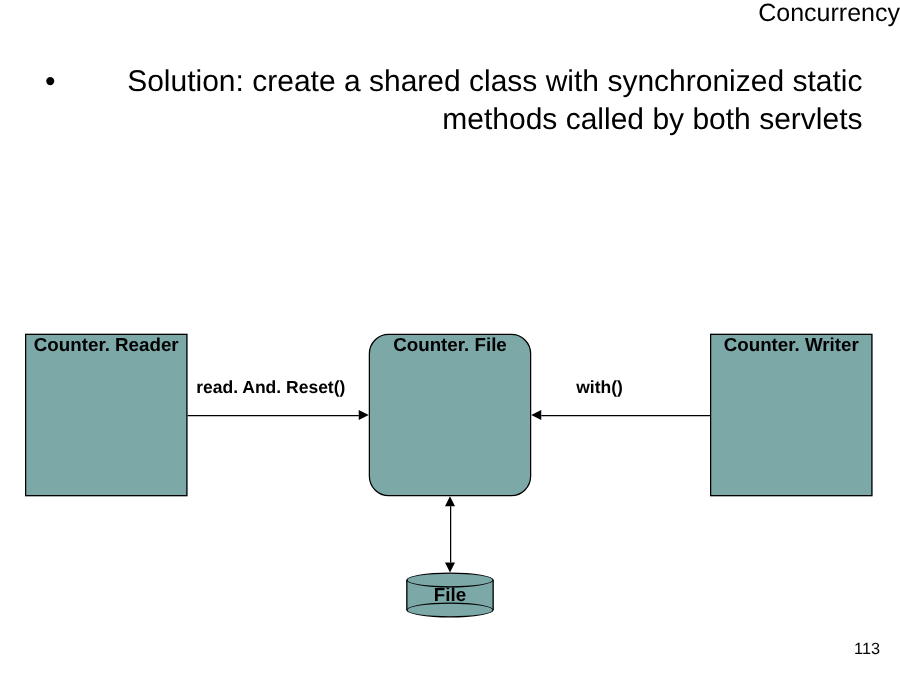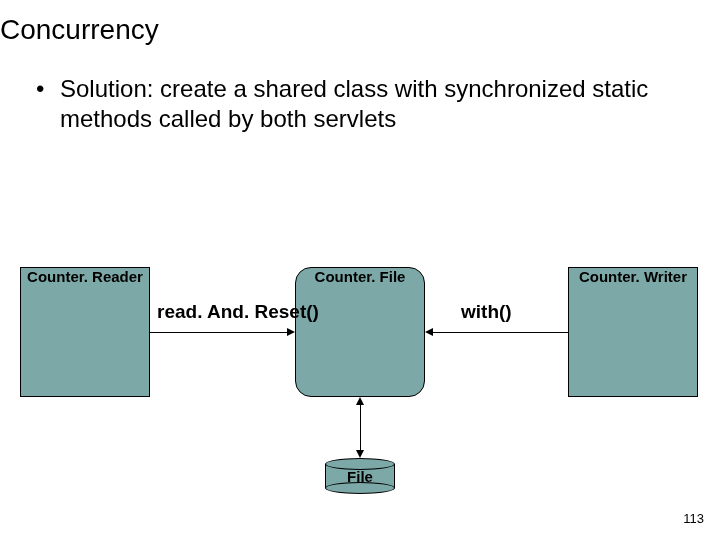--- a/index.html
+++ b/index.html
@@ -6,29 +6,29 @@
   body {
     margin: 0;
     width: 720px;
     height: 540px;
     background: #ffffff;
     font-family: Arial, Helvetica, sans-serif;
     position: relative;
     color: #000;
   }
   .title {
-    text-align: left;
-    font-size: 28px;
-    padding-top: 14px;
+    text-align: right;
+    font-size: 20px;
   }
   .bullet {
     font-size: 24px;
     line-height: 1.25;
     padding: 28px 30px 0 60px;
     position: relative;
+    text-align: right;
   }
   .bullet::before {
     content: "•";
     position: absolute;
     left: 36px;
     top: 28px;
     font-size: 24px;
   }
   
   .box {
@@ -41,21 +41,21 @@
     align-items: flex-start;
     justify-content: center;
     font-size: 15px;
     font-weight: 700;
   }
   .box.left   { left: 20px;  top: 267px; }
   .box.center { left: 295px; top: 267px; border-radius: 16px; }
   .box.right  { left: 568px; top: 267px; }
   .edge-label {
     position: absolute;
-    font-size: 19px;
+    font-size: 14px;
     font-weight: 700;
     top: 301px;
   }
   .edge-label.l { left: 157px; }
   .edge-label.r { left: 461px; }
   
   .h-line {
     position: absolute;
     height: 1px;
     background: #000;

